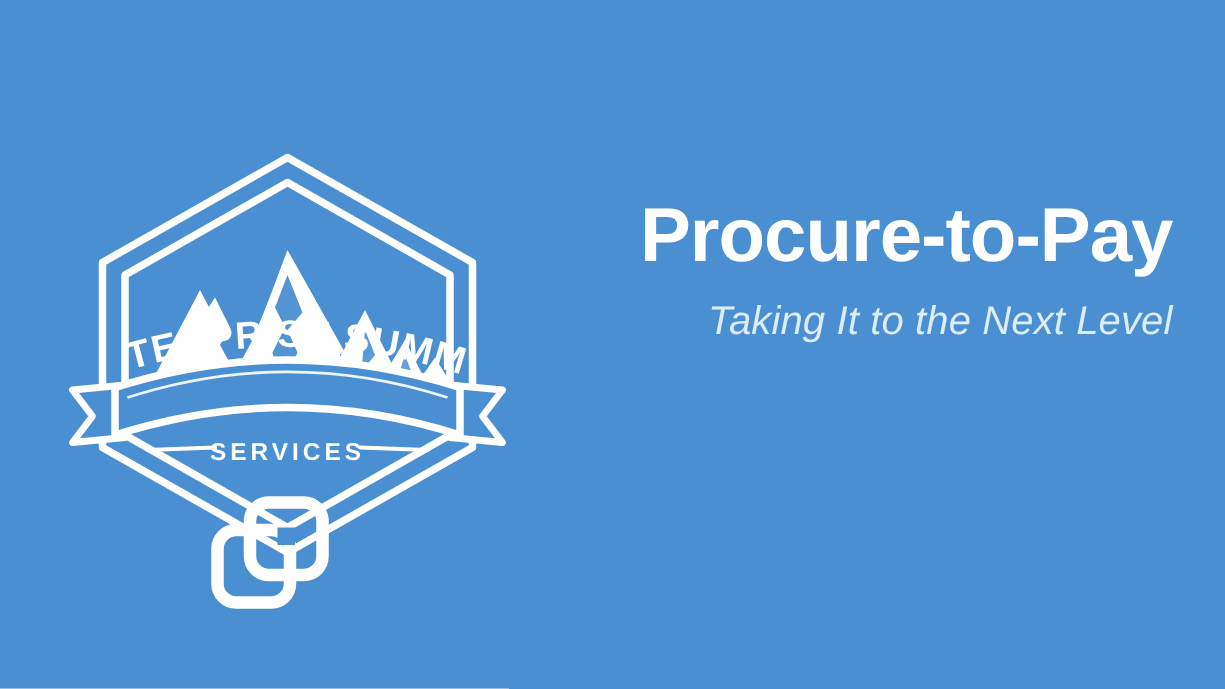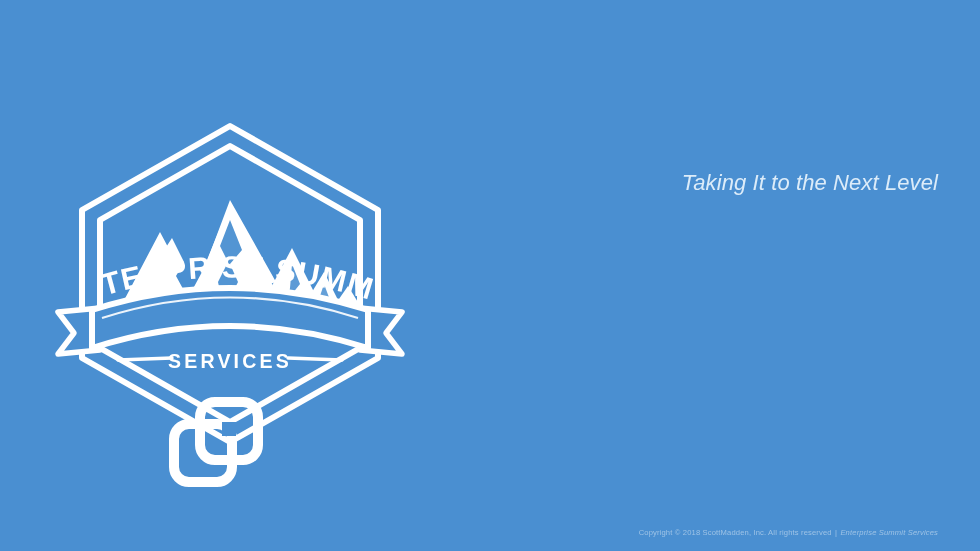--- a/index.html
+++ b/index.html
@@ -47,21 +47,21 @@
     line-height: 73px;
     font-weight: bold;
     letter-spacing: -0.8px;
     white-space: nowrap;
   }
   #subtitle {
     display: block;
     margin-top: 12px;
     color: #dcecf9;
     font-family: "Liberation Sans", sans-serif;
-    font-size: 22px;
+    font-size: 32px;
     line-height: 38px;
     font-style: italic;
     font-weight: normal;
     letter-spacing: 0.1px;
     white-space: nowrap;
   }
 
   
   #footer {
     position: absolute;
@@ -146,22 +146,18 @@
       <g fill="none" stroke="#ffffff" stroke-width="10" stroke-linejoin="round">
         <rect x="148" y="290" width="58" height="58" rx="15"></rect>
         <rect x="122" y="312" width="58" height="58" rx="15"></rect>
 
         <rect x="170" y="310" width="14" height="14" fill="#4a8fd1" stroke="none"></rect>
       </g>
     </svg>
   </div>
 
   <div id="title-block">
+    <span class="title-line">Procure-to-Pay</span>
     <span id="subtitle">Taking It to the Next Level</span>
   </div>
 
-  <div id="footer">
-    <span>Copyright © 2018 ScottMadden, Inc. All rights reserved</span>
-    <span class="sep">|</span>
-    <span class="ital">Enterprise Summit Services</span>
-  </div>
 
 </div>
 
 </body></html>

